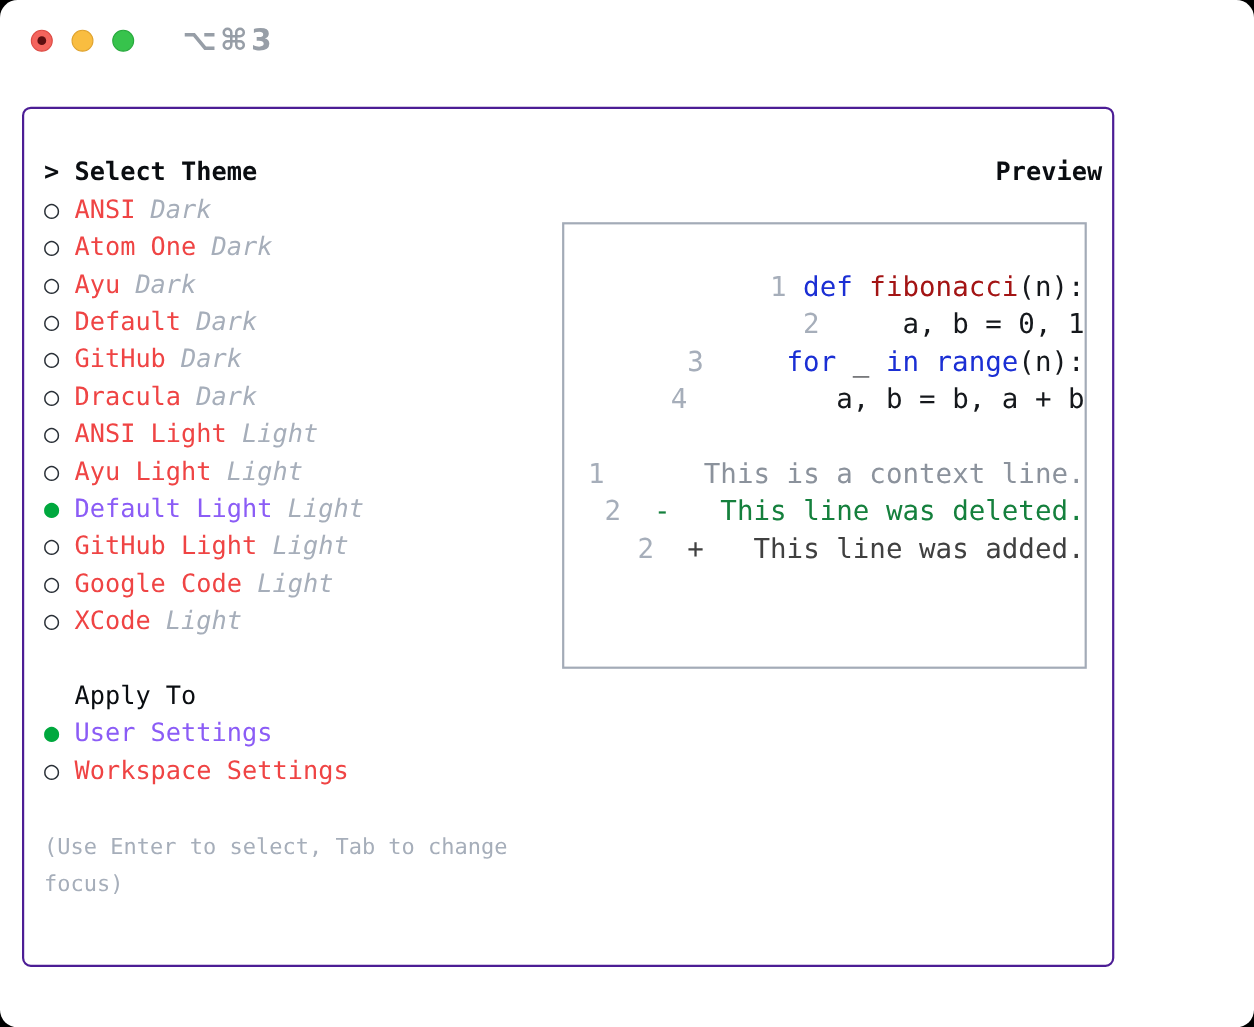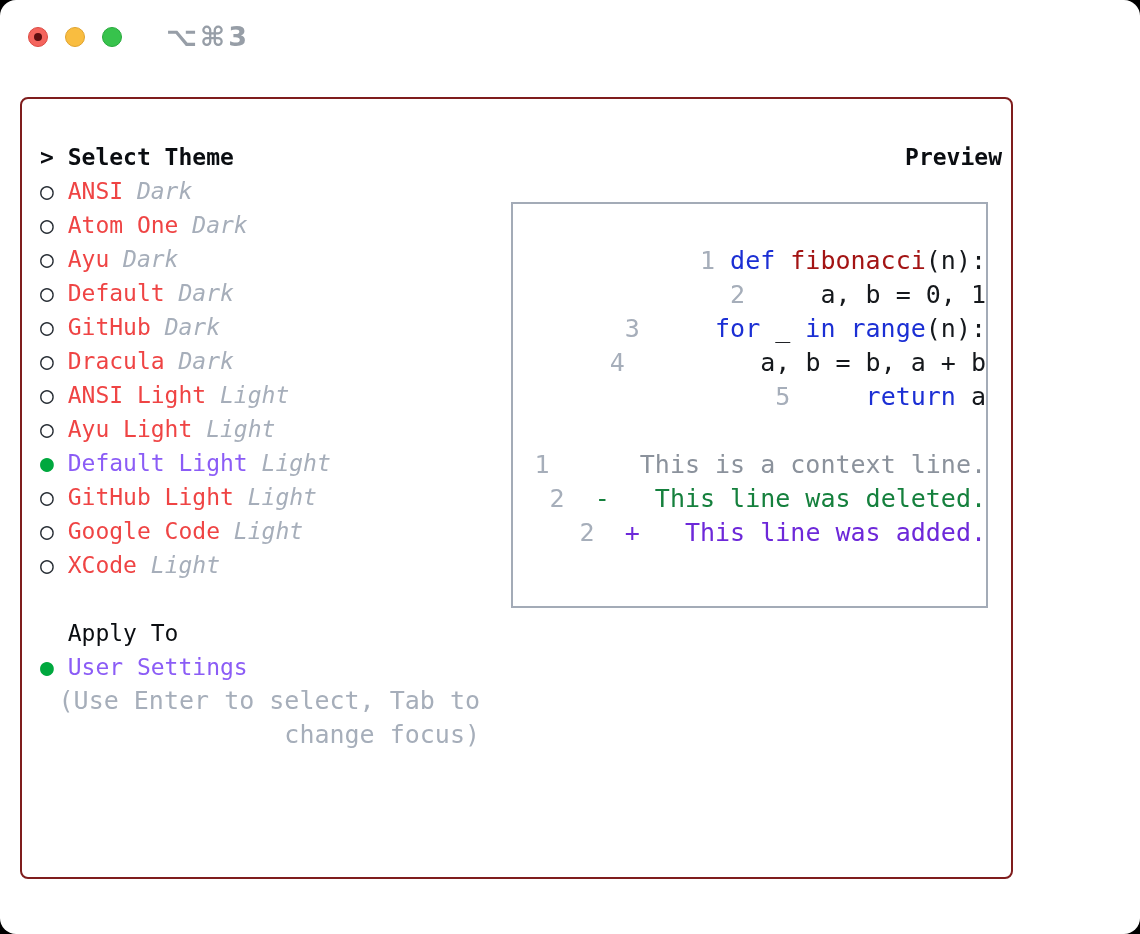--- a/index.html
+++ b/index.html
@@ -23,53 +23,53 @@
   .tl.green  { left:102px; background:#37c34c; border:1px solid #27a93c; }
   .tl .dot { width:8px; height:8px; border-radius:50%; background:#5d0e10; }
   .shortcut {
     position:absolute; left:166px; top:21px;
     font-family:"DejaVu Sans", sans-serif;
     font-size:27px; font-weight:bold; color:#979ea7; letter-spacing:3px;
   }
   
   .panel {
     position:absolute; left:20px; top:97px; width:993px; height:782px;
-    border:2px solid #7f1d1d; border-radius:8px; background:#ffffff;
+    border:2px solid #4c1d95; border-radius:8px; background:#ffffff;
   }
   .row { height:34px; line-height:34px; font-size:23px; white-space:nowrap; }
   .blank { height:34px; }
   
   .left-col { position:absolute; left:18px; top:41px; width:442px; }
   .title-row { font-weight:bold; color:#0a0d11; }
   .caret { display:inline-block; width:2ch; color:#0a0d11; font-weight:bold; }
   .bullet { display:inline-block; width:2ch; color:#2b3138; }
   .bullet.sel { color:#00a83e; }
   .label { color:#ef4444; }
   .label.sel { color:#8b5cf6; }
   .variant { color:#a6aeba; margin-left:1ch;font-style:italic; }
   .section-title { color:#0a0d11; padding-left:2ch; }
   .help {
-    font-size:25px; line-height:34px;
-    color:#a6aeba; white-space:normal; width:440px;text-align:right;
+    margin-top:34px; font-size:20px; line-height:34px;
+    color:#a6aeba; white-space:normal; width:440px;
   }
   
   .right-col { position:absolute; left:480px; top:41px; width:500px;text-align:right; }
   .preview-box {
     margin-top:28px; margin-left:9px; width:477px; height:406px;
     border:2px solid #a3abb7; background:#ffffff;
     padding:40px 0 0 16px; overflow:hidden;
   }
   .code-row { height:34px; line-height:34px; font-size:25px; white-space:pre; }
   .ln  { color:#a6aeba; }
   .kw  { color:#1b2fd4; }
   .fn  { color:#a31414; }
   .pl  { color:#15181c; }
   .ctx { color:#8b929c; }
   .del { color:#15803d; }
-  .add { color:#6d28d9; }
+  .add { color:#404040; }
 </style>
 </head>
 <body>
 
 <div class="window">
 
   <div class="titlebar">
     <div class="tl red">
       <div class="dot"></div>
     </div>
@@ -99,33 +99,33 @@
           <div class="row"><span class="bullet">○</span><span class="label">Google Code</span><span class="variant">Light</span></div>
           <div class="row"><span class="bullet">○</span><span class="label">XCode</span><span class="variant">Light</span></div>
         </div>
 
       <div class="blank"></div>
 
       <div class="row section-title">Apply To</div>
 
       <div id="apply-list">
           <div class="row"><span class="bullet sel">●</span><span class="label sel">User Settings</span></div>
+          <div class="row"><span class="bullet">○</span><span class="label">Workspace Settings</span></div>
         </div>
 
       <div class="help">(Use Enter to select, Tab to change focus)</div>
     </div>
 
     <div class="right-col">
       <div class="row title-row">Preview</div>
       <div class="preview-box" id="preview-box">
           <div class="code-row"><span class="ln">1 </span><span class="kw">def </span><span class="fn">fibonacci</span><span class="pl">(n):</span></div>
           <div class="code-row"><span class="ln">2 </span><span class="pl">    a, b = 0, 1</span></div>
           <div class="code-row"><span class="ln">3 </span><span class="pl">    </span><span class="kw">for</span><span class="pl"> _ </span><span class="kw">in</span><span class="pl"> </span><span class="kw">range</span><span class="pl">(n):</span></div>
           <div class="code-row"><span class="ln">4 </span><span class="pl">        a, b = b, a + b</span></div>
-          <div class="code-row"><span class="ln">5 </span><span class="pl">    </span><span class="kw">return</span><span class="pl"> a</span></div>
           <div class="code-row">&nbsp;</div>
           <div class="code-row"><span class="ln">1</span><span class="ctx">      This is a context line.</span></div>
           <div class="code-row"><span class="ln">2</span><span class="pl">  </span><span class="del">-   This line was deleted.</span></div>
           <div class="code-row"><span class="ln">2</span><span class="pl">  </span><span class="add">+   This line was added.</span></div>
         </div>
     </div>
 
   </div>
 </div>
 

